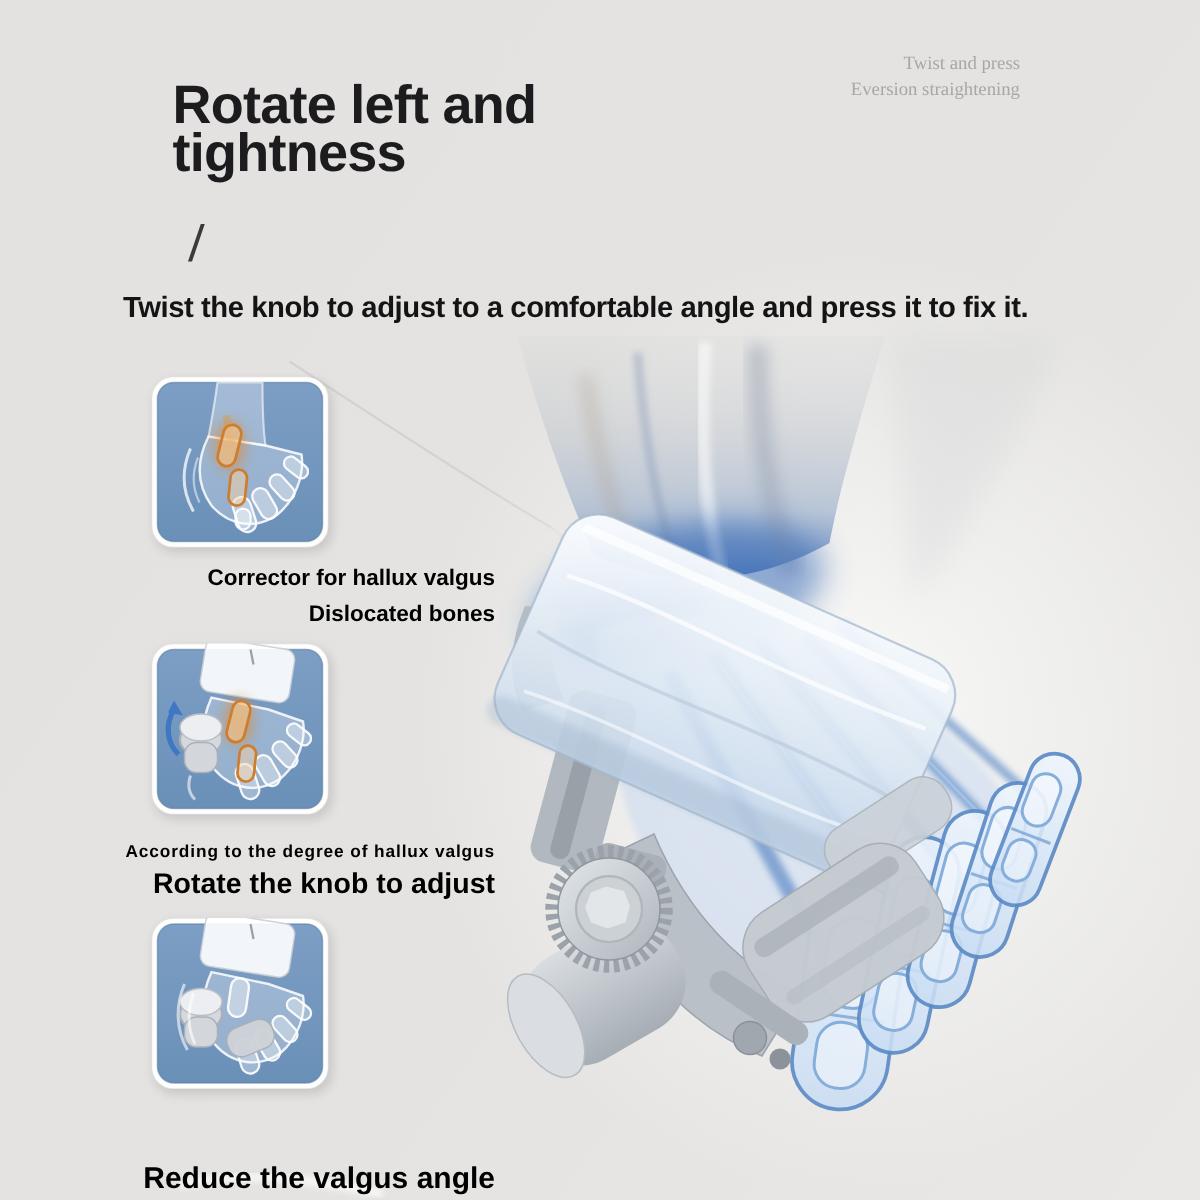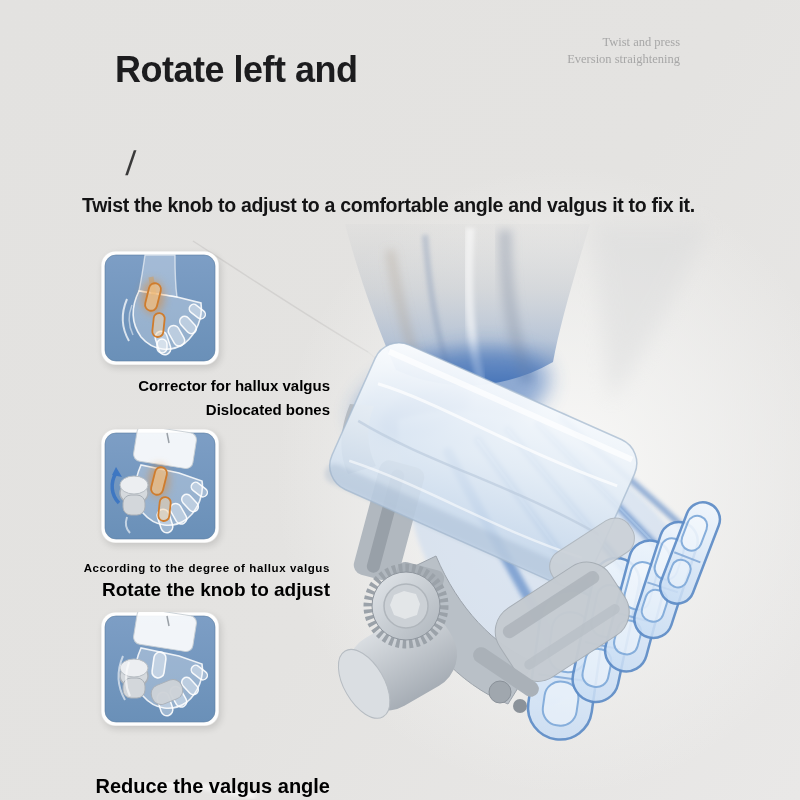--- a/index.html
+++ b/index.html
@@ -212,27 +212,28 @@
     <circle cx="500" cy="692" r="11" fill="#a0a7ae" stroke="#8a9199"></circle>
     <circle cx="520" cy="706" r="7" fill="#8b929a"></circle>
     <rect x="468" y="664" width="76" height="16" rx="8" fill="#aab1b8" transform="rotate(34 506 672)"></rect>
   </g>
 
   <path d="M120,790 C160,780 210,786 255,796" stroke="rgba(255,255,255,0.8)" stroke-width="5" fill="none" filter="url(#b2)"></path>
 </svg>
 
 <h1 class="title">
   <span>Rotate left and</span>
+  <span>tightness</span>
 </h1>
 <div class="slash">/</div>
 <div class="corner-note">
   <span>Twist and press</span>
   <span>Eversion straightening</span>
 </div>
-<div class="instruction">Twist the knob to adjust to a comfortable angle and valgus it to fix it.</div>
+<div class="instruction">Twist the knob to adjust to a comfortable angle and press it to fix it.</div>
 
 <div class="steps">
 
   <div class="thumb t1">
     <svg width="118" height="114" viewBox="0 0 118 114">
       <defs>
         <linearGradient id="tb1" x1="0" y1="0" x2="0" y2="1">
           <stop offset="0%" stop-color="#7d9ec5"></stop>
             <stop offset="100%" stop-color="#6a90b8"></stop>
         </linearGradient>

